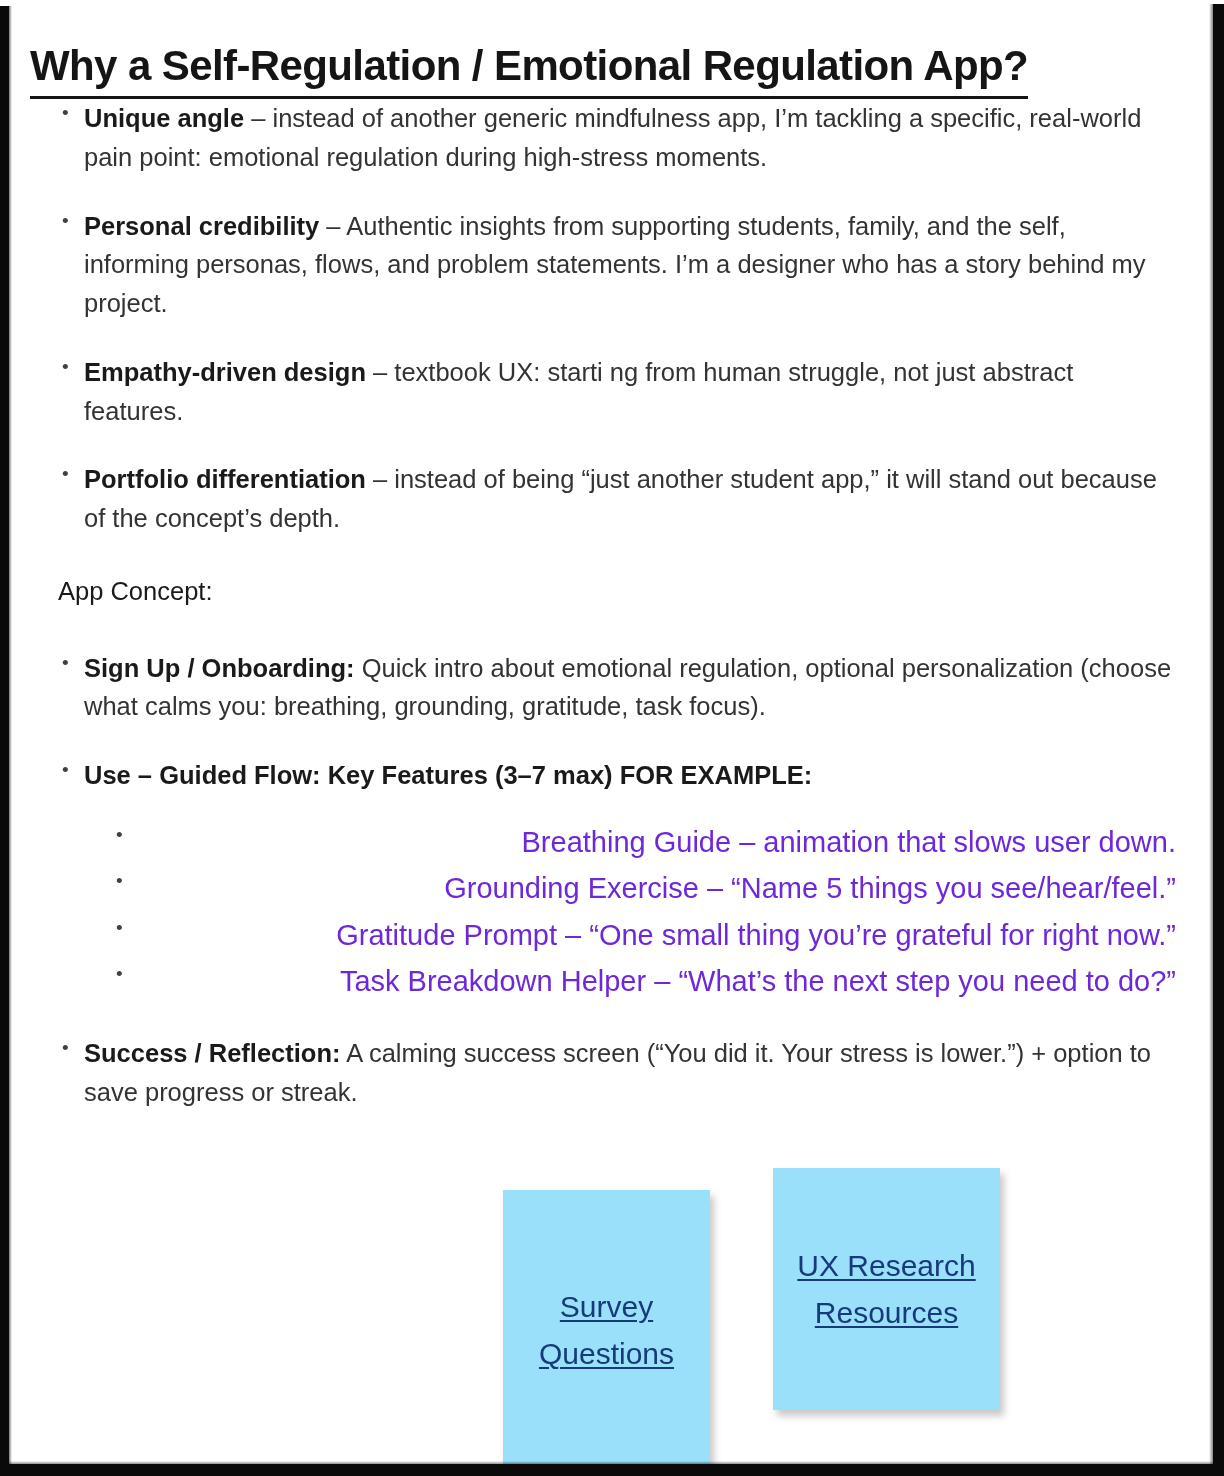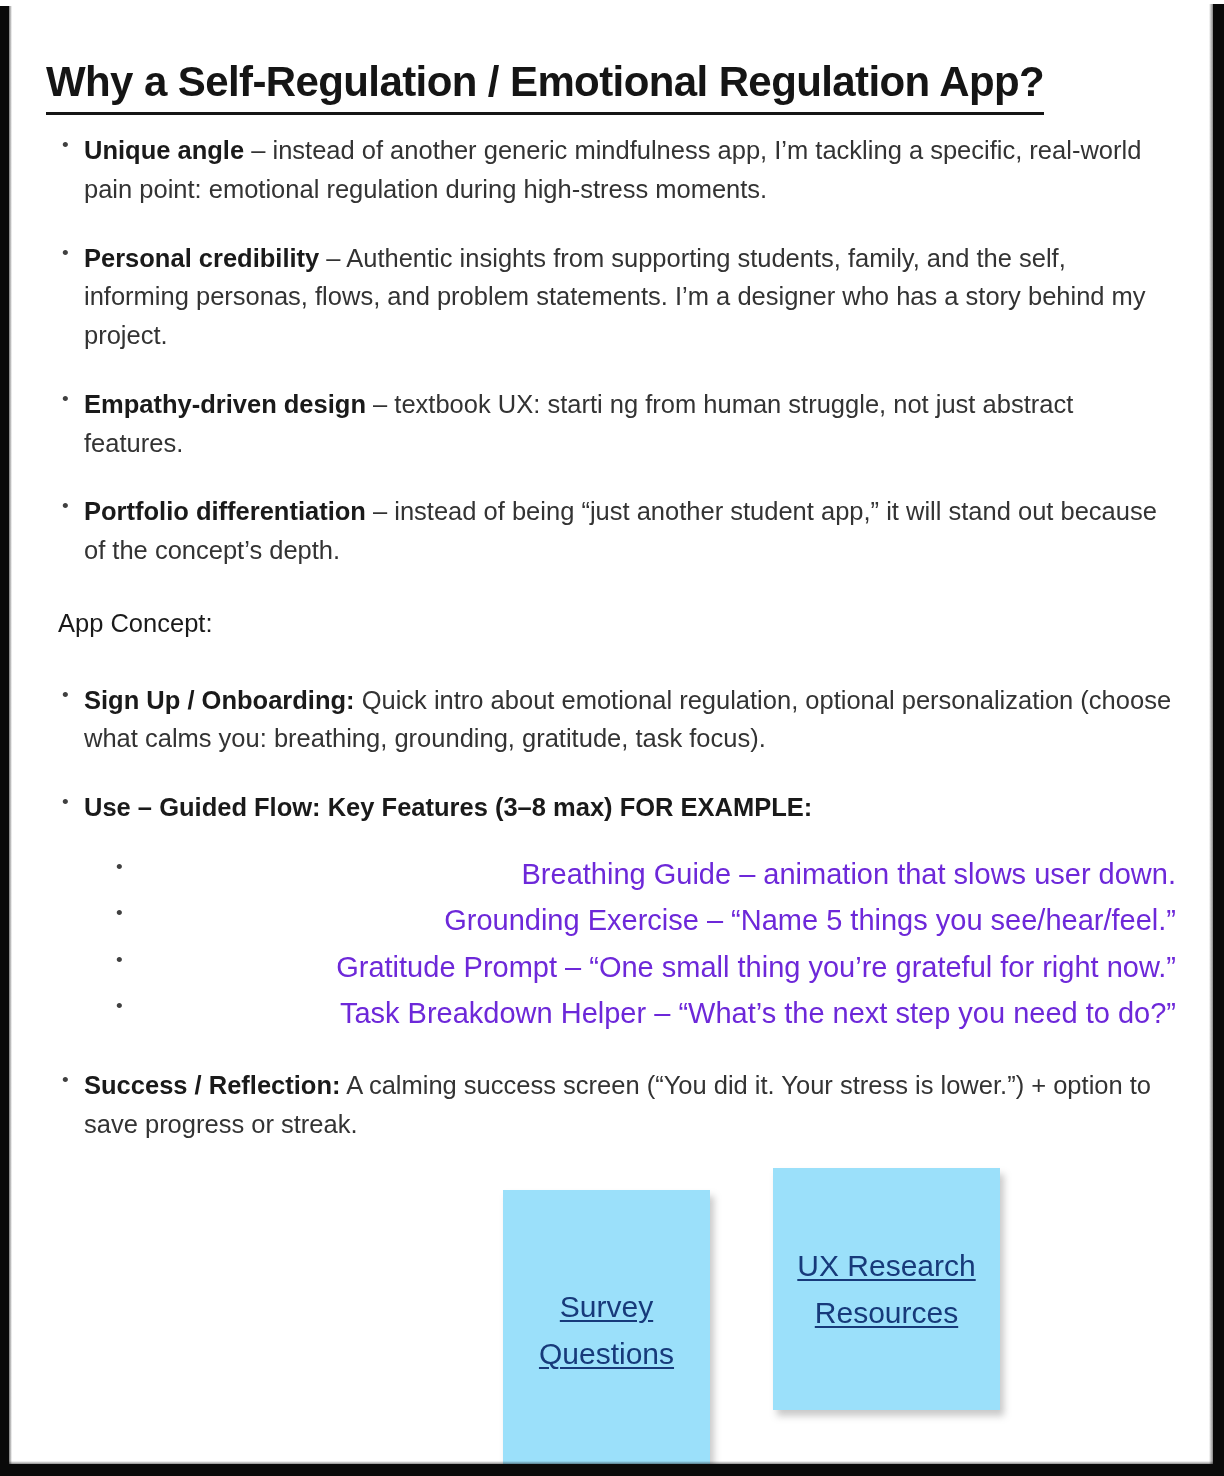--- a/index.html
+++ b/index.html
@@ -47,21 +47,21 @@
     position: absolute;
     left: 12px;
     top: 0;
     width: 1198px;
     height: 1464px;
     padding: 0;
   }
 
   
   .page-title {
-    margin: 16px;
+    margin: 0;
     padding: 42px 0 0 18px;
     font-size: 42px;
     font-weight: 700;
     letter-spacing: -0.6px;
     color: #151515;
     white-space: nowrap;
   }
   .page-title .u {
     border-bottom: 3px solid #151515;
     padding-bottom: 6px;
@@ -196,21 +196,21 @@
 
     <div class="section-head">App Concept:</div>
 
     <div class="bullet">
       <span class="dot">•</span>
       <span class="btext"><b>Sign Up / Onboarding:</b><span> Quick intro about emotional regulation, optional personalization (choose what calms you: breathing, grounding, gratitude, task focus).</span></span>
     </div>
 
     <div class="bullet tight">
       <span class="dot">•</span>
-      <span class="btext"><b>Use – Guided Flow: Key Features (3–8 max) FOR EXAMPLE:</b><span></span></span>
+      <span class="btext"><b>Use – Guided Flow: Key Features (3–7 max) FOR EXAMPLE:</b><span></span></span>
     </div>
 
     <div class="sublist">
       <div class="subbullet">
         <span class="dot">•</span>
         <span class="stext">Breathing Guide – animation that slows user down.</span>
       </div>
       <div class="subbullet">
         <span class="dot">•</span>
         <span class="stext">Grounding Exercise – “Name 5 things you see/hear/feel.”</span>

